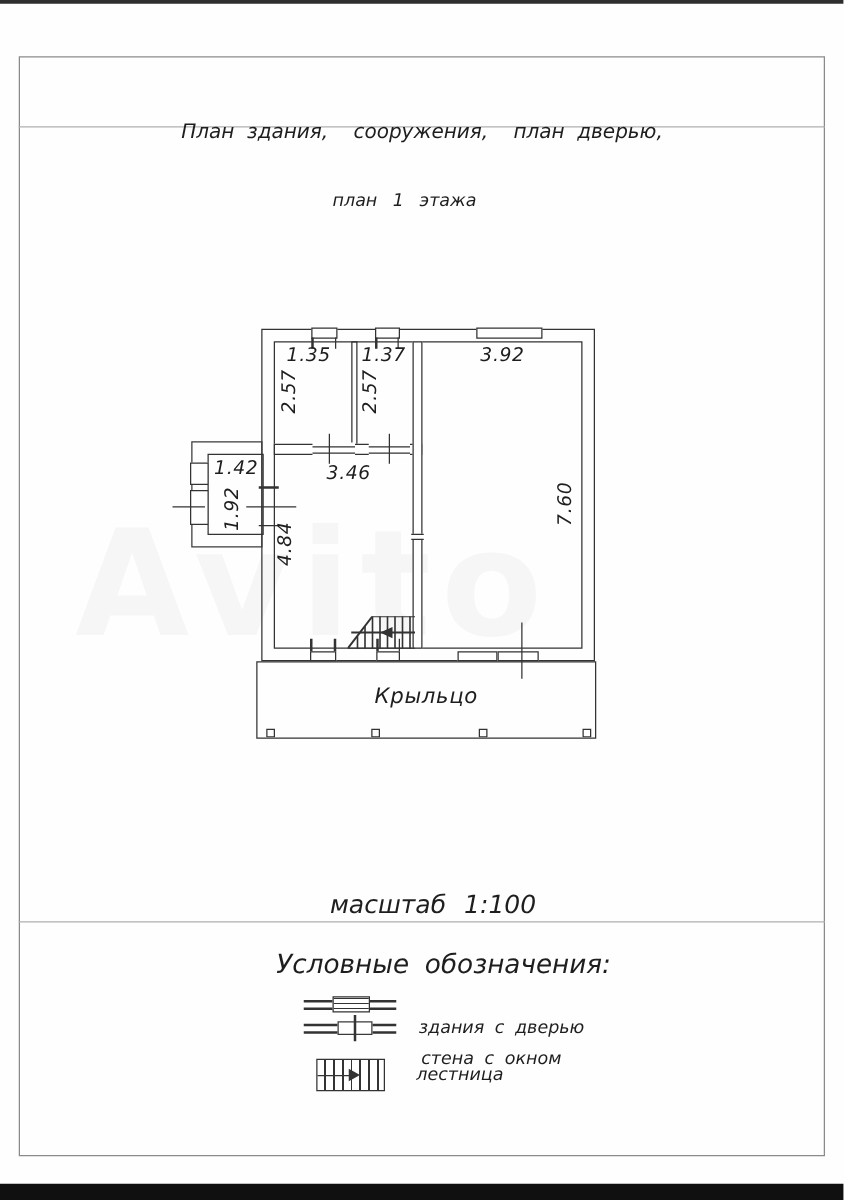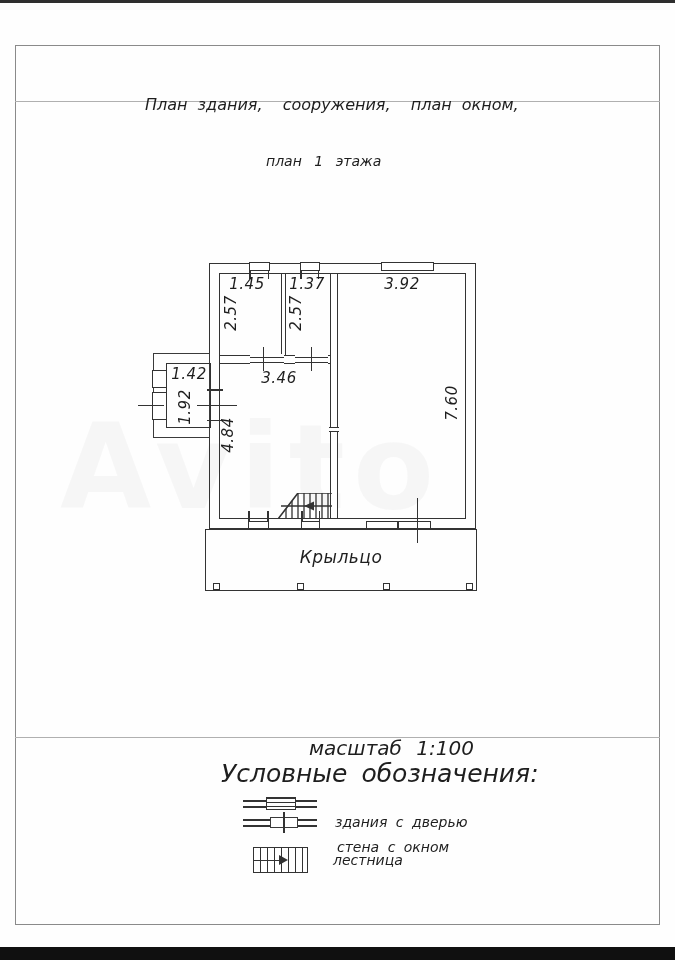--- a/index.html
+++ b/index.html
@@ -37,21 +37,21 @@
   <div class="abs" style="left:0;top:0;width:675px;height:3px;background:#2e2e2e;"></div>
   <div class="abs" style="left:0;top:947px;width:675px;height:13px;background:#101010;"></div>
 
   <div class="frame" style="left:15px;top:45px;width:645px;height:880px;"></div>
   <div class="divider" style="left:15px;top:101px;width:645px;"></div>
   <div class="divider" style="left:15px;top:737px;width:645px;"></div>
 
   <div class="wm" style="left:60px;top:398px;width:560px;font-size:118px;letter-spacing:8px;opacity:.05;">Avito</div>
 
   <div class="drawtxt" style="left:145px;top:57px;font-size:16px;line-height:19px;word-spacing:5px;">
-    <div>План здания,  сооружения,  план окном,</div>
+    <div>План здания,  сооружения,  план дверью,</div>
   </div>
 
   <div class="drawtxt" style="left:266px;top:153px;font-size:14px;word-spacing:8px;">план 1 этажа</div>
 
   <div class="wall" style="left:209px;top:263px;width:267px;height:266px;"></div>
   <div class="wall" style="left:219px;top:273px;width:247px;height:246px;"></div>
 
   <div class="wall" style="left:281px;top:273px;width:5px;height:84px;border-width:1.6px;"></div>
   <div class="wall wallfill" style="left:219px;top:355px;width:119px;height:9px;"></div>
   <div class="wall wallfill" style="left:330px;top:273px;width:8px;height:246px;"></div>
@@ -99,34 +99,34 @@
     <polygon points="26,13 36,8.5 36,17.5" fill="#333"></polygon>
   </svg>
 
   <div class="wall" style="left:205px;top:529px;width:272px;height:62px;"></div>
   <div class="post" style="left:213px;top:583px;"></div>
   <div class="post" style="left:297px;top:583px;"></div>
   <div class="post" style="left:383px;top:583px;"></div>
   <div class="post" style="left:466px;top:583px;"></div>
   <div class="dim" style="left:281px;top:547px;width:120px;font-size:17px;">Крыльцо</div>
 
-  <div class="dim" style="left:224px;top:275px;width:46px;">1.45</div>
+  <div class="dim" style="left:224px;top:275px;width:46px;">1.35</div>
   <div class="dim" style="left:284px;top:275px;width:46px;">1.37</div>
   <div class="dim" style="left:379px;top:275px;width:46px;">3.92</div>
   <div class="dim rot" style="left:208px;top:304px;width:46px;">2.57</div>
   <div class="dim rot" style="left:273px;top:304px;width:46px;">2.57</div>
   <div class="dim" style="left:254px;top:369px;width:50px;">3.46</div>
   <div class="dim" style="left:167px;top:365px;width:44px;">1.42</div>
   <div class="dim rot" style="left:163px;top:398px;width:44px;">1.92</div>
   <div class="dim rot" style="left:205px;top:426px;width:46px;">4.84</div>
   <div class="dim rot" style="left:429px;top:394px;width:46px;">7.60</div>
 
-  <div class="drawtxt" style="left:264px;top:736px;font-size:20px;word-spacing:8px;margin-left:45px;">масштаб 1:100</div>
+  <div class="drawtxt" style="left:264px;top:711px;font-size:20px;word-spacing:8px;">масштаб 1:100</div>
 
-  <div class="drawtxt" style="left:221px;top:759px;font-size:25px;word-spacing:6px;">Условные обозначения:</div>
+  <div class="drawtxt" style="left:221px;top:759px;font-size:21px;word-spacing:6px;">Условные обозначения:</div>
 
   <div class="abs" style="left:243px;top:797px;width:74px;height:13px;">
     <div class="legend-line" style="left:0;top:3px;width:74px;"></div>
     <div class="legend-line" style="left:0;top:9px;width:74px;"></div>
     <div class="winblock" style="left:23px;top:0;width:30px;height:13px;"></div>
   </div>
   <div class="legend-label" style="left:337px;top:839px;">стена с окном</div>
 
   <div class="abs" style="left:243px;top:816px;width:74px;height:13px;">
     <div class="legend-line" style="left:0;top:3px;width:74px;"></div>

